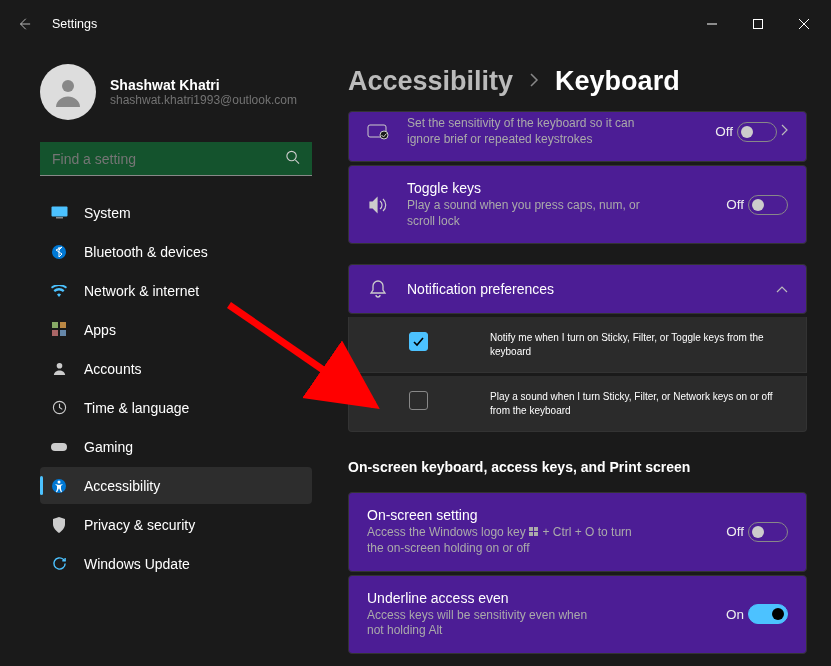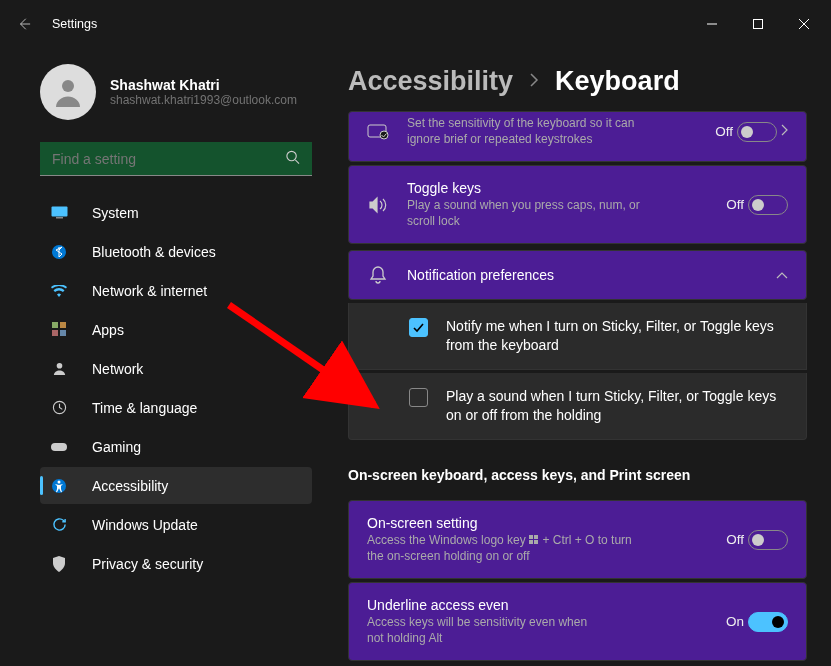--- a/index.html
+++ b/index.html
@@ -14,21 +14,21 @@
 .profile { display: flex; align-items: center; gap: 14px; padding: 8px 4px 14px 0; }
 .avatar { width: 56px; height: 56px; border-radius: 50%; background: #ddd; display:flex; align-items:center; justify-content:center; }
 .avatar svg { width: 36px; height: 36px; fill: #888; }
 .prof-text { display: flex; flex-direction: column; }
 .prof-name { font-size: 14px; font-weight: 600; }
 .prof-email { font-size: 12px; color: #737373; }
 .search { position: relative; margin: 4px 0 14px 0; }
 .search input { width: 100%; height: 34px; background: #14532d; border: none; border-bottom: 1px solid #888; border-radius: 0; padding: 0 36px 0 12px; color: #fff; font-size: 14px; }
 .search .sicon { position: absolute; right: 12px; top: 50%; transform: translateY(-50%); }
 .nav { display: flex; flex-direction: column; gap: 2px; }
-.nav-item { display: flex; align-items: center; gap: 24px; height: 37px; padding: 0 10px; border-radius: 4px; font-size: 14px; position: relative; }
+.nav-item { display: flex; align-items: center; gap: 16px; height: 37px; padding: 0 10px; border-radius: 4px; font-size: 14px; position: relative; }
 .nav-item.active { background: #2d2d2d; }
 .nav-item.active::before { content: ""; position: absolute; left: 0; top: 9px; bottom: 9px; width: 3px; background: #4cc2ff; border-radius: 2px; }
 .nav-icon { width: 18px; height: 18px; display:flex; align-items:center; justify-content:center; }
 .main { flex: 1; padding: 10px 24px 0 24px; overflow: hidden; }
 .breadcrumb { display: flex; align-items: center; gap: 16px; margin: 8px 0 14px 0; }
 .crumb { font-size: 27px; font-weight: 600; }
 .crumb.parent { color: #bbb; cursor: pointer; }
 .chev { color: #888; }
 .card-list { display: flex; flex-direction: column; gap: 3px; }
 .card { background: #4c1d95; border: 1px solid #333; border-radius: 4px; padding: 14px 18px; display: flex; align-items: center; gap: 18px; }
@@ -40,21 +40,21 @@
 .ctrl-group { display: flex; align-items: center; gap: 4px; }
 .toggle-label { font-size: 13.5px; color: #eee; }
 .toggle { width: 40px; height: 20px; border-radius: 10px; border: 1px solid #888; position: relative; background: transparent; }
 .toggle .knob { position: absolute; left: 3px; top: 3px; width: 12px; height: 12px; border-radius: 50%; background: #ccc; }
 .toggle.on { background: #4cc2ff; border-color: #4cc2ff; }
 .toggle.on .knob { left: auto; right: 3px; background: #000; }
 .chk-row { display: flex; align-items: flex-start; gap: 18px; padding: 14px 18px 14px 60px; background:#2b2b2b; border:1px solid #333; }
 .chk-row + .chk-row { border-top: none; }
 .chk { width: 19px; height: 19px; border: 1px solid #888; border-radius: 3px; display:flex; align-items:center; justify-content:center; flex-shrink:0; margin-top: 1px; }
 .chk.checked { background: #4cc2ff; border-color: #4cc2ff; color: #000; }
-.chk-label { font-size: 14px; line-height: 1.35; }
+.chk-label { font-size: 10px; line-height: 1.35; margin-left: 44px; }
 .section-title { font-size: 14px; font-weight: 600; margin: 24px 0 14px 0; }
 .chev-right, .chev-up { color: #bbb; font-size: 12px; }
 .arrow { position: absolute; pointer-events: none; }
 </style>
 </head>
 <body>
 
 <div class="titlebar">
   <div class="back-btn">
     <svg width="14" height="14" viewBox="0 0 16 16" stroke="#ccc" stroke-width="1" fill="none">
@@ -142,21 +142,21 @@
           </span>
           <span>Apps</span>
         </div>
       <div class="nav-item">
           <span class="nav-icon">
             <svg width="15" height="15" viewBox="0 0 16 16" fill="#ccc">
               <circle cx="8" cy="5" r="3"></circle>
               <path d="M2 15c0-3 3-5 6-5s6 2 6 5z"></path>
             </svg>
           </span>
-          <span>Network</span>
+          <span>Accounts</span>
         </div>
       <div class="nav-item">
           <span class="nav-icon">
             <svg width="15" height="15" viewBox="0 0 16 16" fill="none" stroke="#ccc" stroke-width="1.2">
               <circle cx="8" cy="8" r="6.5"></circle>
               <path d="M8 4v4l3 2"></path>
             </svg>
           </span>
           <span>Time &amp; language</span>
         </div>
@@ -173,34 +173,34 @@
             <svg width="16" height="16">
               <circle cx="8" cy="8" r="7" fill="#0078d4"></circle>
               <circle cx="8" cy="4" r="1.5" fill="#fff"></circle>
               <path d="M4 6l4 1 4-1-2 2v3l1 3-1 .3-2-4-2 4-1-.3 1-3v-3z" fill="#fff"></path>
             </svg>
           </span>
           <span>Accessibility</span>
         </div>
       <div class="nav-item">
           <span class="nav-icon">
+            <svg width="14" height="16" viewBox="0 0 14 16" fill="#ccc">
+              <path d="M7 0l6 2v5c0 4-3 7-6 9-3-2-6-5-6-9V2z"></path>
+            </svg>
+          </span>
+          <span>Privacy &amp; security</span>
+        </div>
+      <div class="nav-item">
+          <span class="nav-icon">
             <svg width="15" height="15" viewBox="0 0 16 16" fill="none" stroke="#4cc2ff" stroke-width="1.5">
               <path d="M14 8a6 6 0 11-2-4.5L14 5"></path>
               <path d="M14 2v3h-3"></path>
             </svg>
           </span>
           <span>Windows Update</span>
-        </div>
-      <div class="nav-item">
-          <span class="nav-icon">
-            <svg width="14" height="16" viewBox="0 0 14 16" fill="#ccc">
-              <path d="M7 0l6 2v5c0 4-3 7-6 9-3-2-6-5-6-9V2z"></path>
-            </svg>
-          </span>
-          <span>Privacy &amp; security</span>
         </div>
     </div>
   </div>
 
   <div class="main">
     <div class="breadcrumb">
       <span class="crumb parent">Accessibility</span>
       <span class="chev"><svg width="10" height="14" viewBox="0 0 8 14" fill="none" stroke="#888" stroke-width="1.5">
             <path d="M1 1l6 6-6 6"></path>
           </svg></span>
@@ -242,21 +242,21 @@
           <div class="card-desc">Play a sound when you press caps, num, or scroll lock</div>
         </div>
         <div class="ctrl-group">
           <span class="toggle-label">Off</span>
           <div class="toggle">
               <div class="knob"></div>
             </div>
         </div>
       </div>
 
-      <div class="card" style="margin-top:3px">
+      <div class="card" style="margin-top:17px">
         <div class="card-icon">
             <svg width="18" height="20" viewBox="0 0 18 20" fill="none" stroke="#ccc" stroke-width="1.3">
               <path d="M9 2a5 5 0 015 5v4l2 3H2l2-3V7a5 5 0 015-5zM7 16a2 2 0 004 0"></path>
             </svg>
           </div>
         <div class="card-text">
           <div class="card-title">Notification preferences</div>
         </div>
         <span class="chev-up"><svg width="12" height="7" viewBox="0 0 12 7" fill="none" stroke="#bbb" stroke-width="1.2">
               <path d="M1 6l5-5 5 5"></path>
@@ -265,21 +265,21 @@
       <div class="chk-row" style="border-top:none; border-radius:0">
         <div class="chk checked">
             <svg width="12" height="10" viewBox="0 0 12 10" fill="none" stroke="#000" stroke-width="1.6">
               <path d="M1 5l3 3 6-7"></path>
             </svg>
           </div>
         <div class="chk-label">Notify me when I turn on Sticky, Filter, or Toggle keys from the keyboard</div>
       </div>
       <div class="chk-row" style="border-radius:0 0 4px 4px">
         <div class="chk"></div>
-        <div class="chk-label">Play a sound when I turn Sticky, Filter, or Toggle keys on or off from the holding</div>
+        <div class="chk-label">Play a sound when I turn Sticky, Filter, or Network keys on or off from the keyboard</div>
       </div>
 
       <div class="section-title">On-screen keyboard, access keys, and Print screen</div>
 
       <div class="card">
         <div class="card-text" style="margin-left:0">
           <div class="card-title">On-screen setting</div>
           <div class="card-desc" style="max-width:280px"><span>Access the Windows logo key </span><svg style="display:inline;vertical-align:-1px" width="10" height="10">
                 <rect x="0" y="0" width="4" height="4" fill="#aaa"></rect>
                 <rect x="5" y="0" width="4" height="4" fill="#aaa"></rect>

